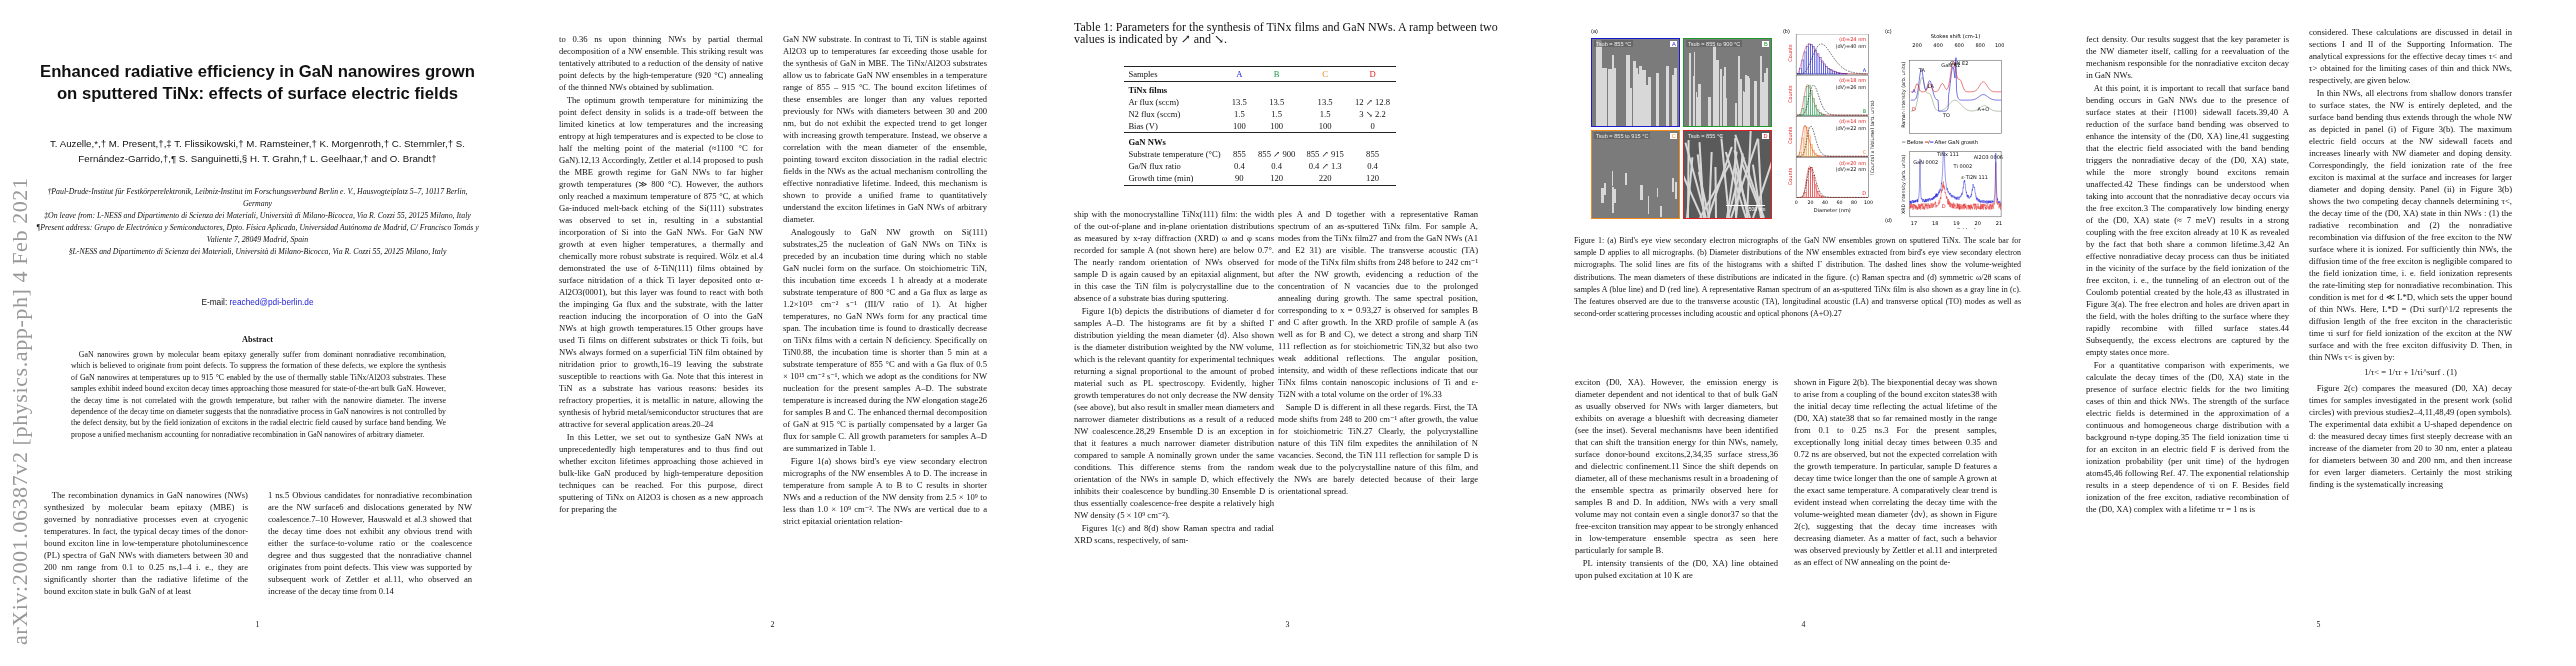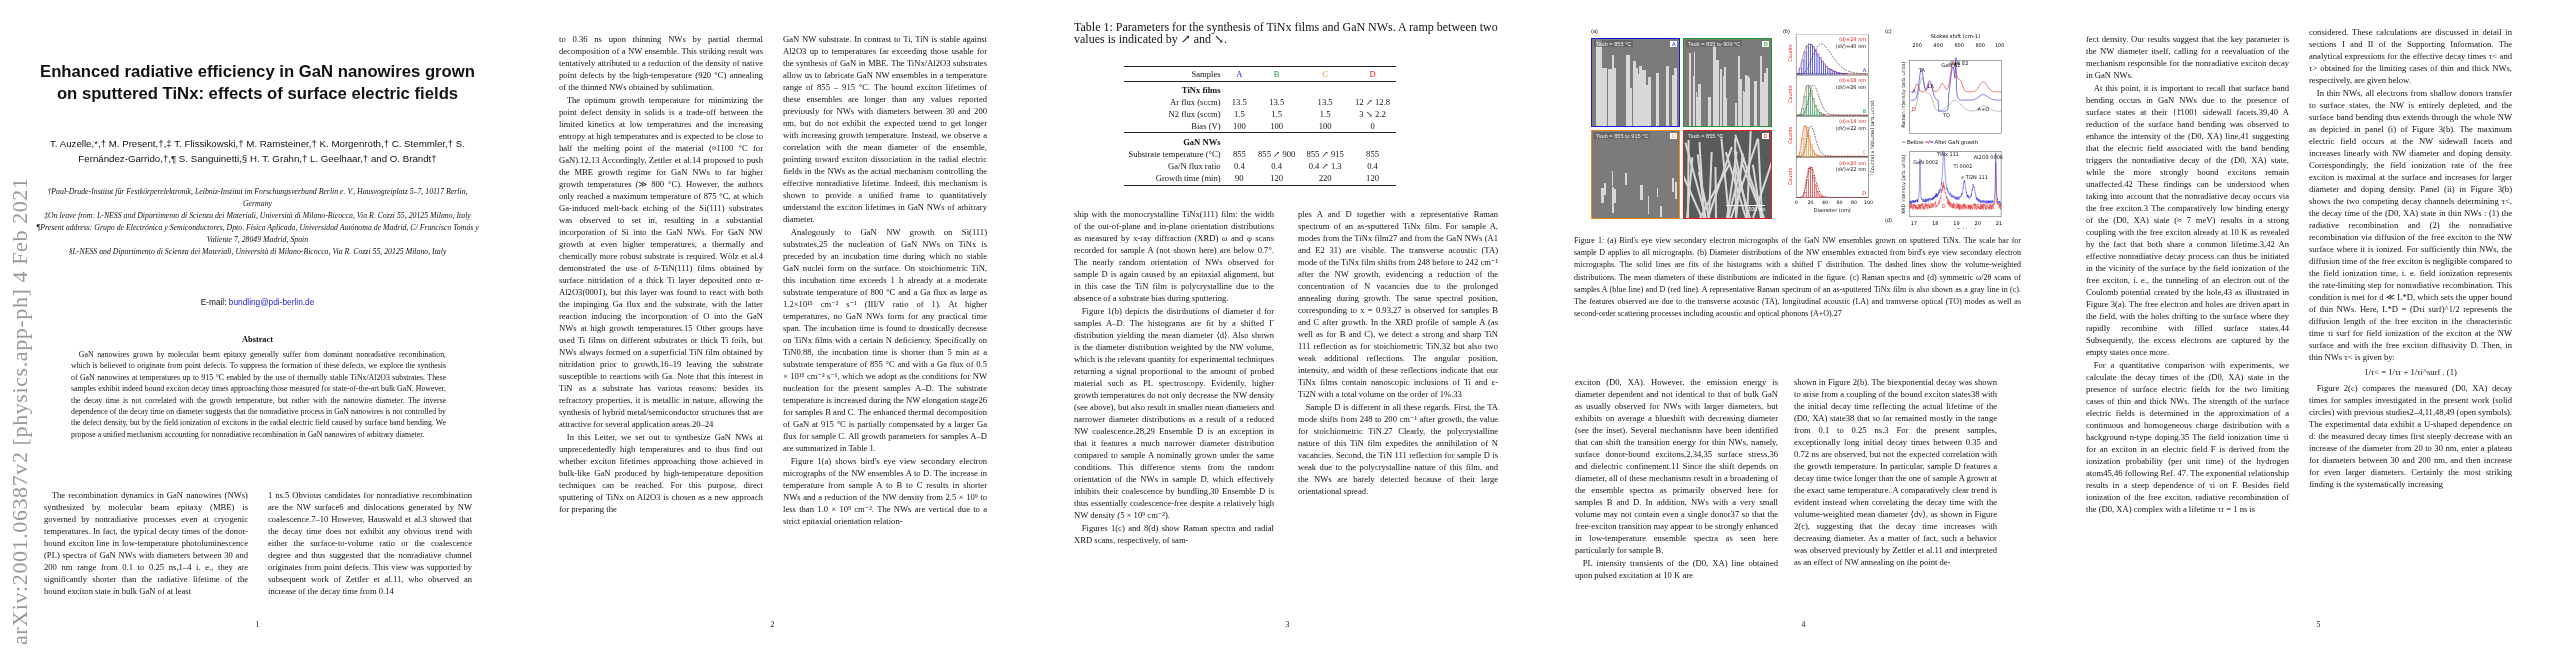--- a/index.html
+++ b/index.html
@@ -17,21 +17,21 @@
   .col{position:absolute;font-size:8.6px;line-height:12px;text-align:justify;}
   .col p{margin:0 0 1.1px 0;text-indent:7.8px;}
   .col p.ni{text-indent:0;}
   .cL{left:44px;width:204px;}
   .cR{left:268px;width:204px;}
   .pnum{position:absolute;bottom:38px;left:0;width:515px;text-align:center;font-size:7.8px;}
   
   .tcap{position:absolute;left:44px;width:428px;top:21px;font-size:12px;line-height:12.2px;}
   table.t1{position:absolute;left:94px;top:66px;border-collapse:collapse;font-size:8.6px;}
   table.t1 td{padding:0 5.6px;line-height:12px;text-align:center;white-space:nowrap;}
-  table.t1 td.lab{text-align:right;padding-left:4.4px;margin-top:10px;}
+  table.t1 td.lab{text-align:left;padding-left:4.4px;margin-top:10px;}
   table.t1 tr.top td{border-top:0.8px solid #222;padding-top:1.1px;}
   table.t1 tr.hdr td{border-bottom:0.6px solid #222;padding-bottom:1.1px;}
   table.t1 tr.sep td{border-top:0.6px solid #222;}
   table.t1 tr.bot td{border-bottom:0.8px solid #222;padding-bottom:1.1px;}
   table.t1 tr.sec td{font-weight:bold;padding-top:2.2px;}
   
   .fig{position:absolute;left:1590px;top:28px;width:467px;height:195px;}
   .sem{position:absolute;width:89px;height:89px;background:#777;box-sizing:border-box;border:1.7px solid;overflow:hidden;}
   .sem .lbl{position:absolute;left:2.2px;top:1.1px;color:#eee;font-family:"Liberation Sans",sans-serif;font-size:5.6px;background:rgba(90,90,90,.6);padding:0.6px 1.7px;}
   .sem .tag{position:absolute;right:1.7px;top:1.7px;background:#fff;font-family:"Liberation Sans",sans-serif;font-size:5.6px;padding:0 1.7px;}
@@ -48,21 +48,21 @@
   <div class="title">Enhanced radiative efficiency in GaN nanowires grown on sputtered TiNx: effects of surface electric fields</div>
   <div class="authors">T. Auzelle,*,† M. Present,†,‡ T. Flissikowski,† M. Ramsteiner,† K. Morgenroth,† C. Stemmler,† S. Fernández-Garrido,†,¶ S. Sanguinetti,§ H. T. Grahn,† L. Geelhaar,† and O. Brandt†</div>
   <div class="affil">
     <div>†Paul-Drude-Institut für Festkörperelektronik, Leibniz-Institut im Forschungsverbund Berlin e. V., Hausvogteiplatz 5–7, 10117 Berlin, Germany</div>
     <div>‡On leave from: L-NESS and Dipartimento di Scienza dei Materiali, Università di Milano-Bicocca, Via R. Cozzi 55, 20125 Milano, Italy</div>
     <div>¶Present address: Grupo de Electrónica y Semiconductores, Dpto. Física Aplicada, Universidad Autónoma de Madrid, C/ Francisco Tomás y Valiente 7, 28049 Madrid, Spain</div>
     <div>§L-NESS and Dipartimento di Scienza dei Materiali, Università di Milano-Bicocca, Via R. Cozzi 55, 20125 Milano, Italy</div>
   </div>
   <div class="email">
     <span>E-mail:</span>
-    <a href="mailto:auzelle@pdi-berlin.de">bundling@pdi-berlin.de</a>
+    <a href="mailto:auzelle@pdi-berlin.de">reached@pdi-berlin.de</a>
   </div>
   <div class="abs-h">Abstract</div>
   <div class="abs">GaN nanowires grown by molecular beam epitaxy generally suffer from dominant nonradiative recombination, which is believed to originate from point defects. To suppress the formation of these defects, we explore the synthesis of GaN nanowires at temperatures up to 915 °C enabled by the use of thermally stable TiNx/Al2O3 substrates. These samples exhibit indeed bound exciton decay times approaching those measured for state-of-the-art bulk GaN. However, the decay time is not correlated with the growth temperature, but rather with the nanowire diameter. The inverse dependence of the decay time on diameter suggests that the nonradiative process in GaN nanowires is not controlled by the defect density, but by the field ionization of excitons in the radial electric field caused by surface band bending. We propose a unified mechanism accounting for nonradiative recombination in GaN nanowires of arbitrary diameter.</div>
   <div class="col cL" style="top:489px">
     <p>The recombination dynamics in GaN nanowires (NWs) synthesized by molecular beam epitaxy (MBE) is governed by nonradiative processes even at cryogenic temperatures. In fact, the typical decay times of the donor-bound exciton line in low-temperature photoluminescence (PL) spectra of GaN NWs with diameters between 30 and 200 nm range from 0.1 to 0.25 ns,1–4 i. e., they are significantly shorter than the radiative lifetime of the bound exciton state in bulk GaN of at least</p>
   </div>
   <div class="col cR" style="top:489px">
     <p class="ni">1 ns.5 Obvious candidates for nonradiative recombination are the NW surface6 and dislocations generated by NW coalescence.7–10 However, Hauswald et al.3 showed that the decay time does not exhibit any obvious trend with either the surface-to-volume ratio or the coalescence degree and thus suggested that the nonradiative channel originates from point defects. This view was supported by subsequent work of Zettler et al.11, who observed an increase of the decay time from 0.14</p>
   </div>
   <div class="pnum">1</div>
@@ -149,21 +149,21 @@
       <td>220</td>
       <td>120</td>
     </tr>
   </tbody>
     </table>
   <div class="col cL" style="top:208px;width:200px">
     <p class="ni">ship with the monocrystalline TiNx(111) film: the width of the out-of-plane and in-plane orientation distributions as measured by x-ray diffraction (XRD) ω and φ scans recorded for sample A (not shown here) are below 0.7°. The nearly random orientation of NWs observed for sample D is again caused by an epitaxial alignment, but in this case the TiN film is polycrystalline due to the absence of a substrate bias during sputtering.</p>
     <p>Figure 1(b) depicts the distributions of diameter d for samples A–D. The histograms are fit by a shifted Γ distribution yielding the mean diameter ⟨d⟩. Also shown is the diameter distribution weighted by the NW volume, which is the relevant quantity for experimental techniques returning a signal proportional to the amount of probed material such as PL spectroscopy. Evidently, higher growth temperatures do not only decrease the NW density (see above), but also result in smaller mean diameters and narrower diameter distributions as a result of a reduced NW coalescence.28,29 Ensemble D is an exception in that it features a much narrower diameter distribution compared to sample A nominally grown under the same conditions. This difference stems from the random orientation of the NWs in sample D, which effectively inhibits their coalescence by bundling.30 Ensemble D is thus essentially coalescence-free despite a relatively high NW density (5 × 10⁹ cm⁻²).</p>
     <p>Figures 1(c) and 8(d) show Raman spectra and radial XRD scans, respectively, of sam-</p>
   </div>
-  <div class="col" style="top:208px;left:268px;width:200px">
+  <div class="col" style="top:208px;left:248px;width:200px">
     <p class="ni">ples A and D together with a representative Raman spectrum of an as-sputtered TiNx film. For sample A, modes from the TiNx film27 and from the GaN NWs (A1 and E2 31) are visible. The transverse acoustic (TA) mode of the TiNx film shifts from 248 before to 242 cm⁻¹ after the NW growth, evidencing a reduction of the concentration of N vacancies due to the prolonged annealing during growth. The same spectral position, corresponding to x = 0.93,27 is observed for samples B and C after growth. In the XRD profile of sample A (as well as for B and C), we detect a strong and sharp TiN 111 reflection as for stoichiometric TiN,32 but also two weak additional reflections. The angular position, intensity, and width of these reflections indicate that our TiNx films contain nanoscopic inclusions of Ti and ε-Ti2N with a total volume on the order of 1%.33</p>
     <p>Sample D is different in all these regards. First, the TA mode shifts from 248 to 200 cm⁻¹ after growth, the value for stoichiometric TiN.27 Clearly, the polycrystalline nature of this TiN film expedites the annihilation of N vacancies. Second, the TiN 111 reflection for sample D is weak due to the polycrystalline nature of this film, and the NWs are barely detected because of their large orientational spread.</p>
   </div>
   <div class="pnum">3</div>
 </div>
 
 <div class="page p4">
   <div class="col" style="top:376px;left:29px;width:203px">
     <p class="ni">exciton (D0, XA). However, the emission energy is diameter dependent and not identical to that of bulk GaN as usually observed for NWs with larger diameters, but exhibits on average a blueshift with decreasing diameter (see the inset). Several mechanisms have been identified that can shift the transition energy for thin NWs, namely, surface donor-bound excitons,2,34,35 surface stress,36 and dielectric confinement.11 Since the shift depends on diameter, all of these mechanisms result in a broadening of the ensemble spectra as primarily observed here for samples B and D. In addition, NWs with a very small volume may not contain even a single donor37 so that the free-exciton transition may appear to be strongly enhanced in low-temperature ensemble spectra as seen here particularly for sample B.</p>
     <p>PL intensity transients of the (D0, XA) line obtained upon pulsed excitation at 10 K are</p>

